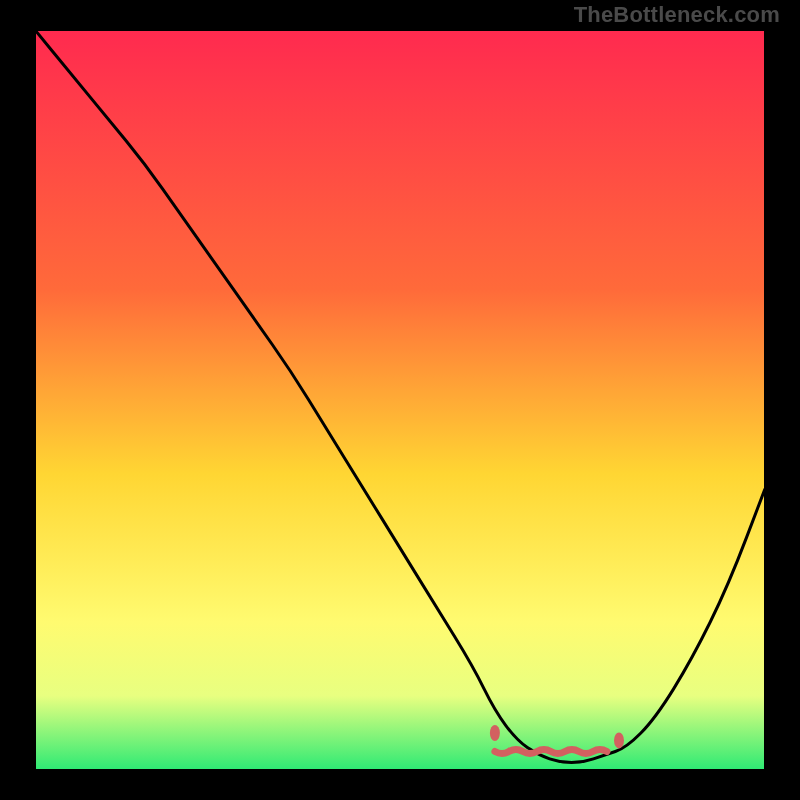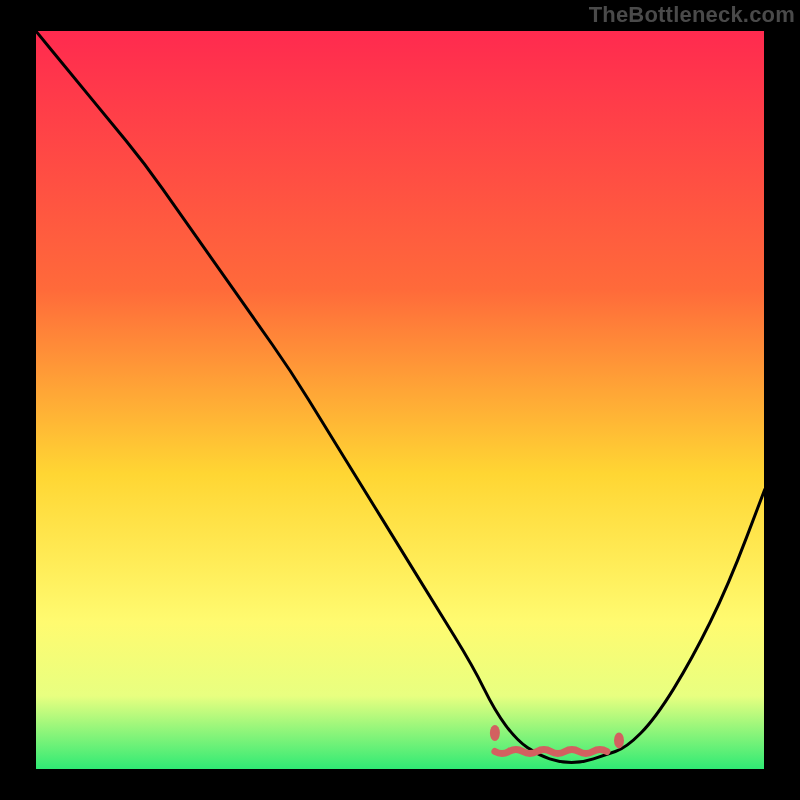--- a/index.html
+++ b/index.html
@@ -13,21 +13,21 @@
   }
   .frame {
     position: relative;
     width: 800px;
     height: 800px;
     background: #000;
   }
   .watermark {
     position: absolute;
     top: 2px;
-    right: 5px;
+    right: 20px;
     color: #4a4a4a;
     font-size: 22px;
     font-weight: 600;
     letter-spacing: 0.2px;
     z-index: 20;
   }
   svg {
     position: absolute;
     top: 0;
     left: 0;

